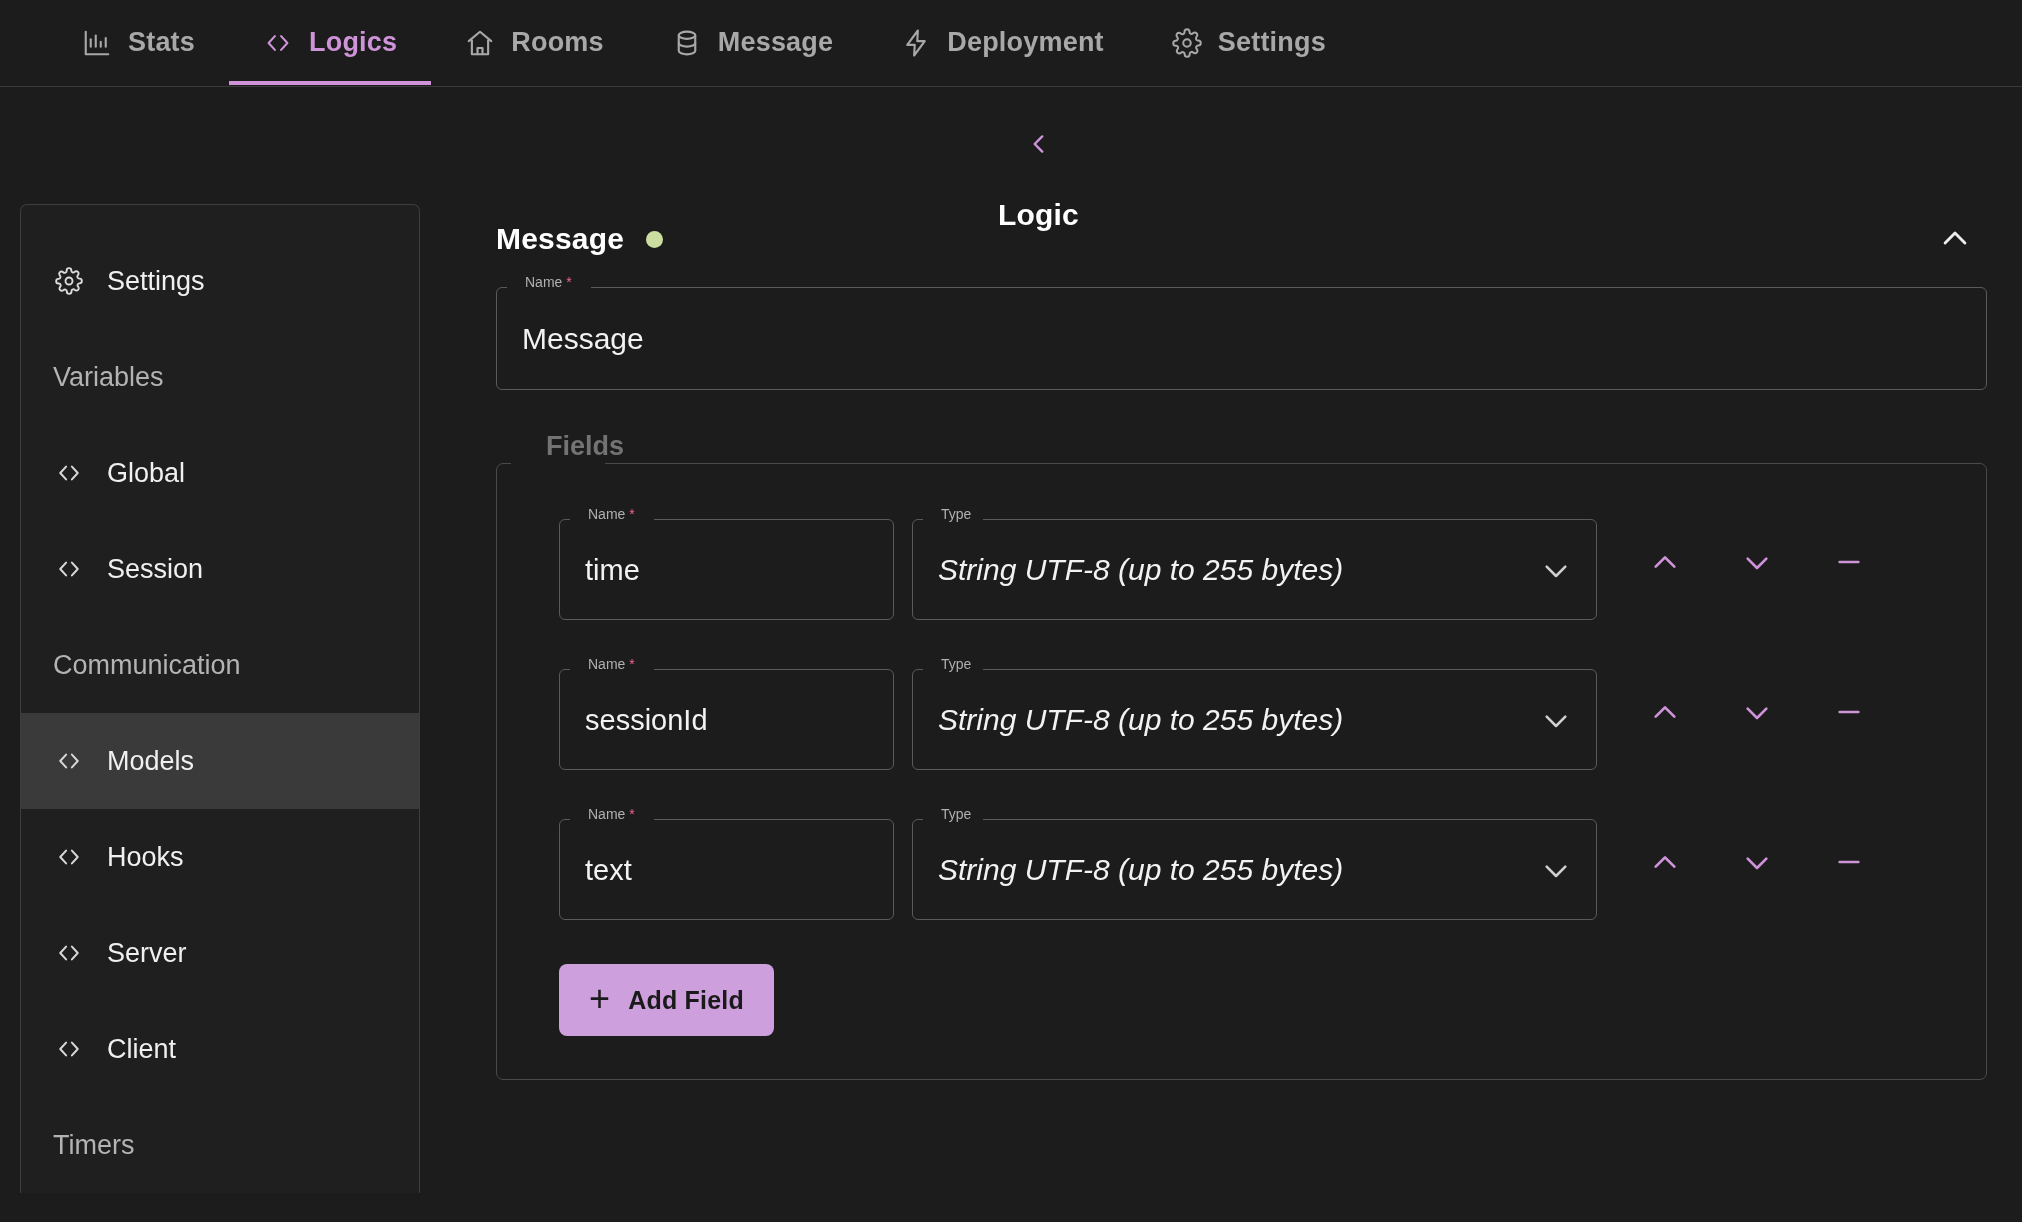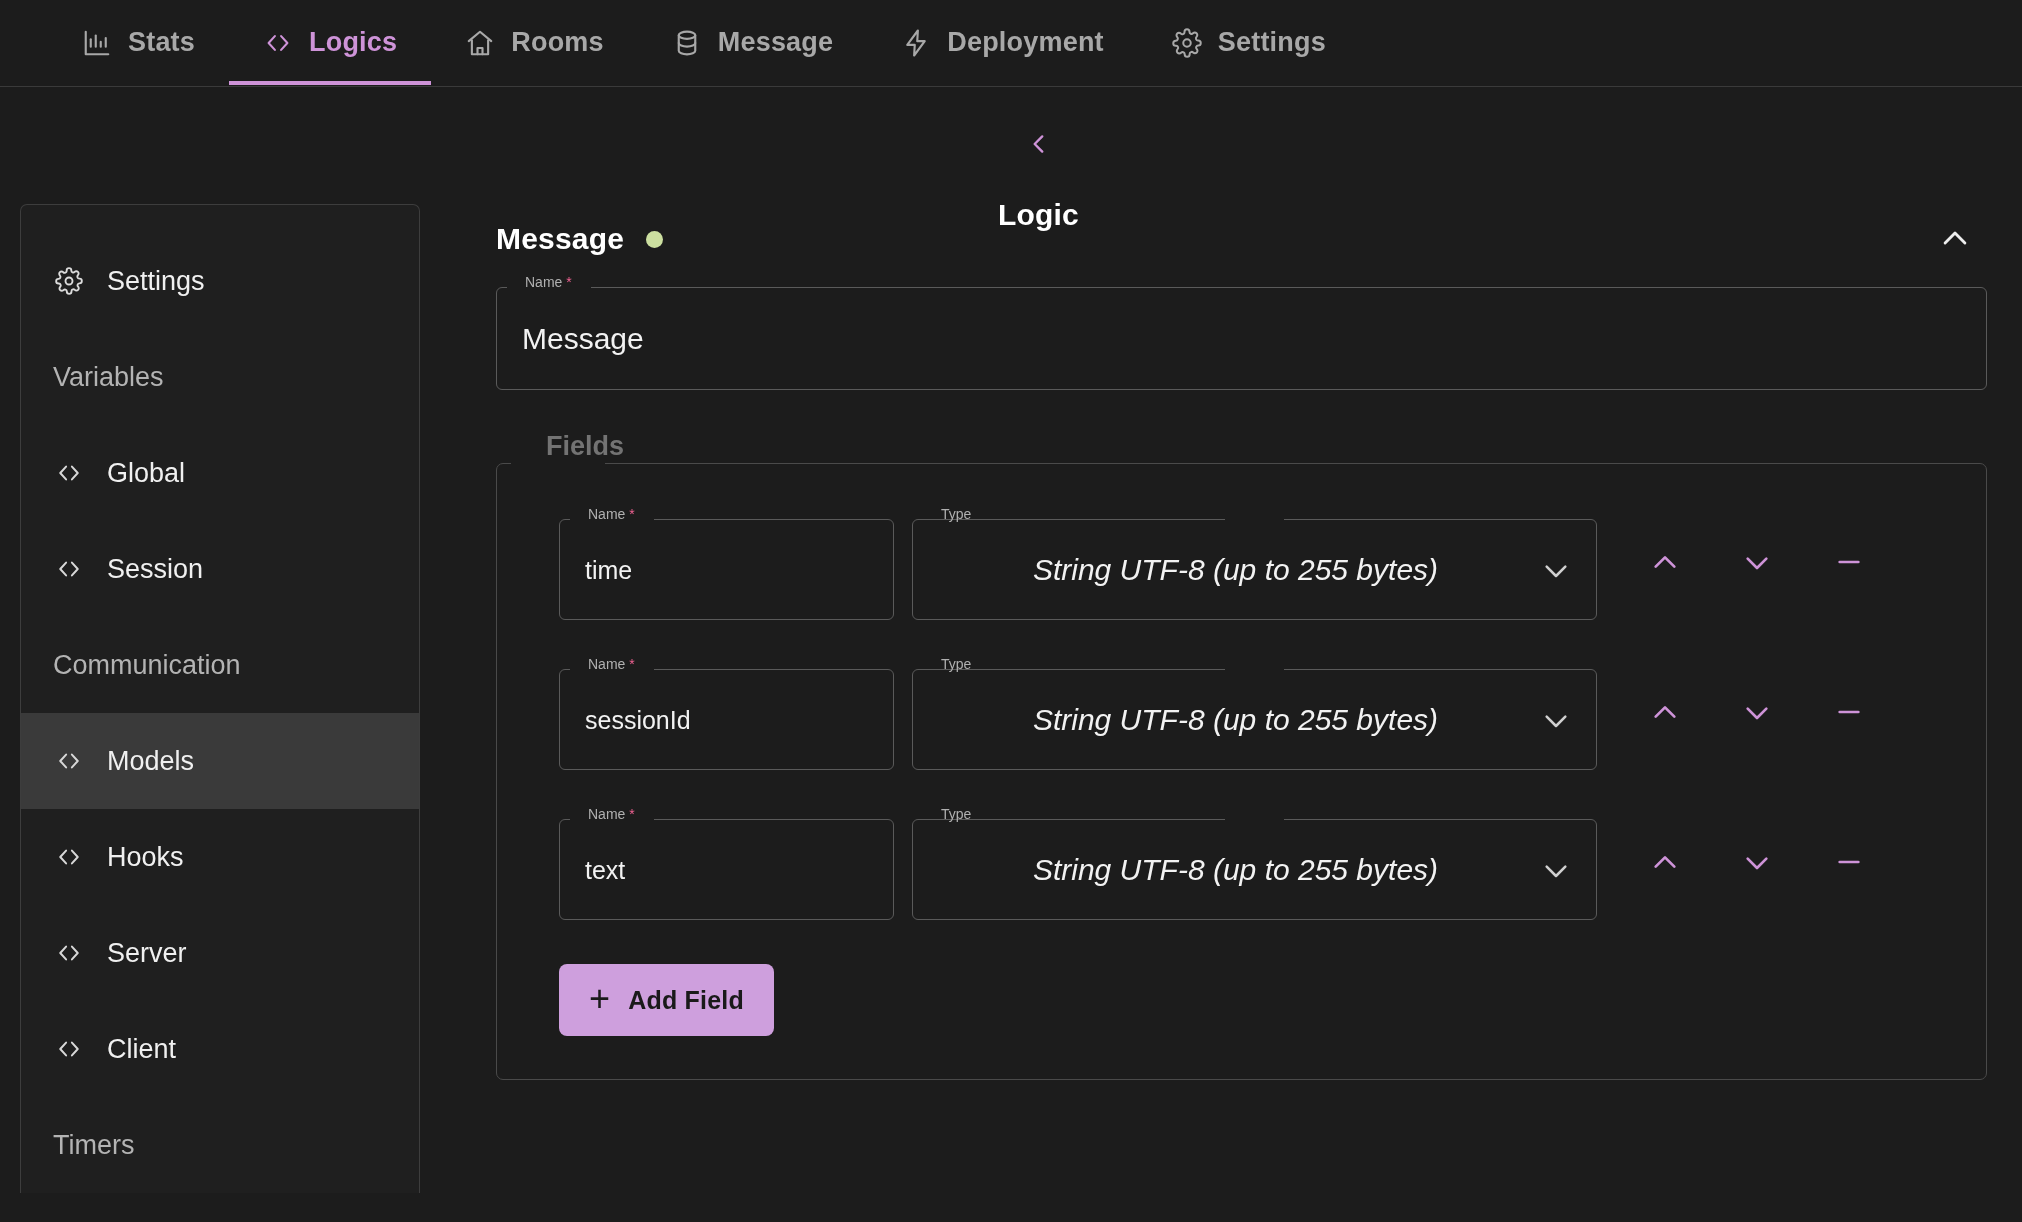--- a/index.html
+++ b/index.html
@@ -194,21 +194,21 @@
     white-space: nowrap;
     background: transparent;
   }
   .outlined .req { color: #f06292; margin-left: 4px; }
   .outlined .inp {
     width: 100%;
     background: transparent;
     border: none;
     outline: none;
     color: #f2f2f2;
-    font-size: 25px;
+    font-size: 29px;
     font-family: "Liberation Sans", sans-serif;
     padding: 0 26px;
     height: 100%;
     line-height: 1;
   }
   .of-tall { height: 102px; }
   .of-tall .inp { font-size: 30px; }
   .of-row { height: 100px; }
 
   
@@ -250,21 +250,21 @@
   }
 
   .field-row {
     display: flex;
     align-items: center;
     gap: 0;
     margin-bottom: 36px;
     padding-left: 33px;
   }
   .fr-name { width: 335px; flex: 0 0 335px; }
-  .fr-type { width: 685px; flex: 0 0 685px; margin-left: 18px; position: relative; text-align: center; }
+  .fr-type { width: 685px; flex: 0 0 685px; margin-left: 18px; position: relative; }
 
   .select-box {
     height: 100px;
     display: flex;
     align-items: center;
     cursor: pointer;
     font-style: italic;
   }
   .select-value {
     flex: 1;

